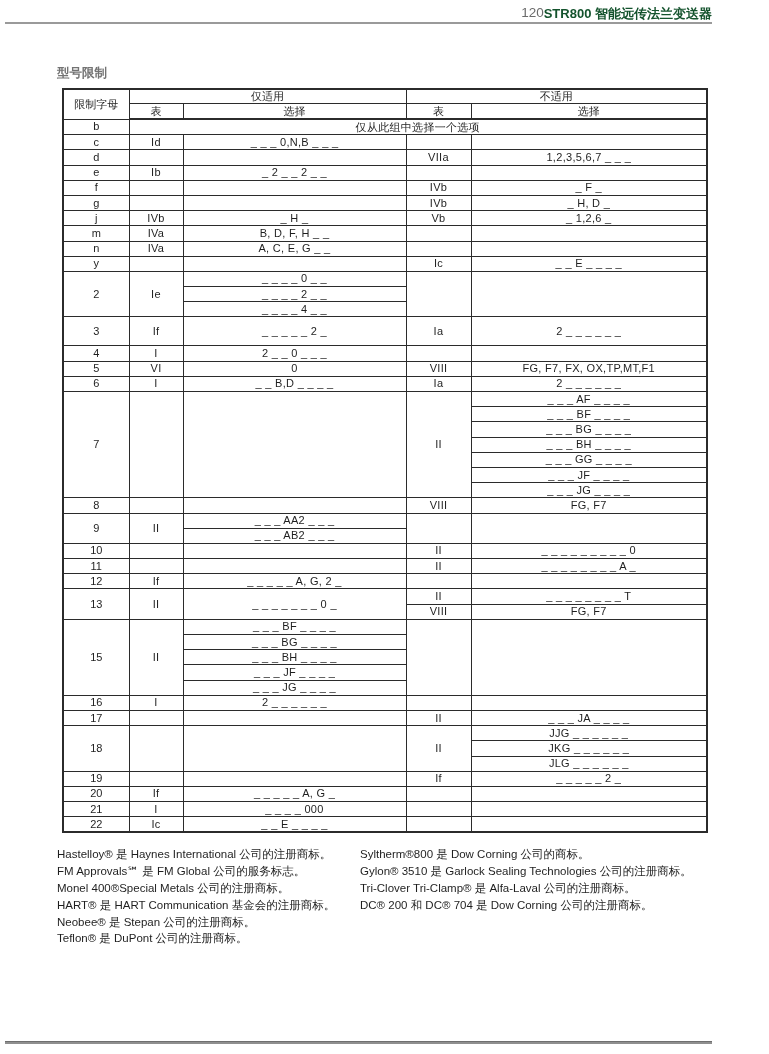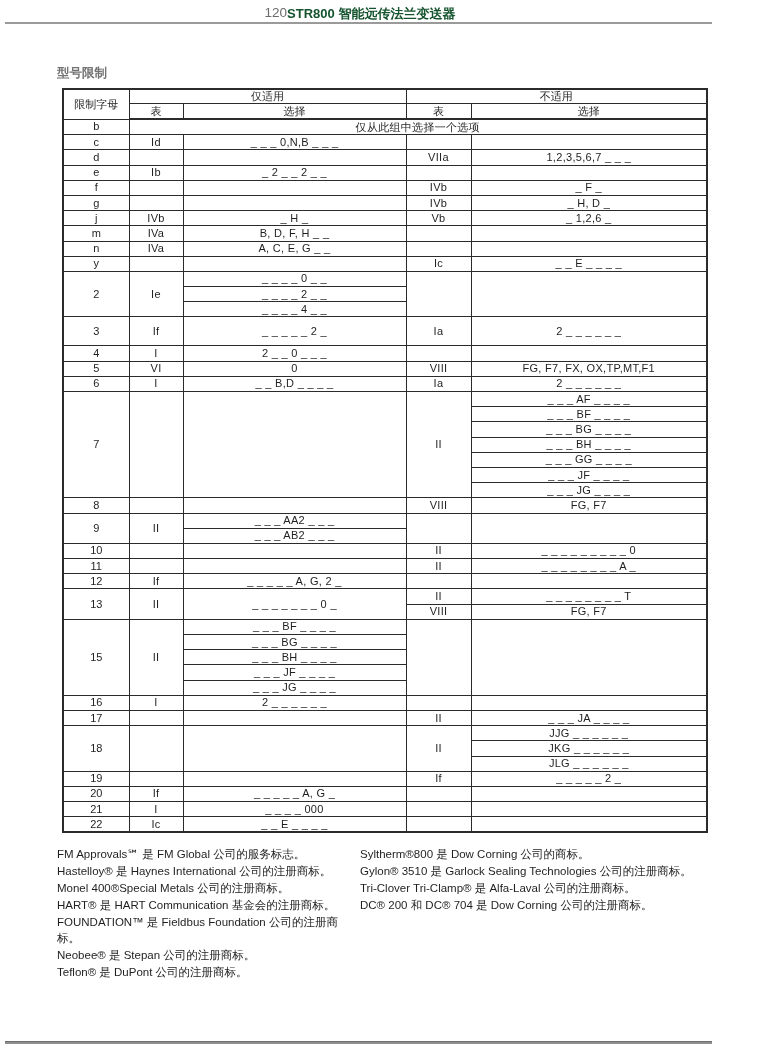--- a/index.html
+++ b/index.html
@@ -6,21 +6,21 @@
   .page{
     position:relative;
     width:769px;height:1054px;
     background:#ffffff;
     font-family:"Liberation Sans","DejaVu Sans",sans-serif;
     color:#1f1f1f;
     overflow:hidden;
   }
   
   .page-header{
-    display:flex;justify-content:center;align-items:flex-start;
+    display:flex;justify-content:flex-end;align-items:flex-start;
     padding:5px 57px 0 8px;
   }
   .page-number{font-size:13.5px;color:#6b6b6b;}
   .doc-title{font-size:13px;color:#14532d;font-weight:bold;}
   .top-rule{
     position:absolute;top:22px;left:5px;width:707px;height:2px;
     background:#9a9a9a;
   }
   
   .section-title{
@@ -352,25 +352,24 @@
           <td>Ic</td>
           <td>_ _ E _ _ _ _</td>
           <td></td>
           <td></td>
         </tr>
       </tbody>
   </table>
 
   <div class="footnotes">
     <div class="foot-col left">
+        <div>Hastelloy® 是 Haynes International 公司的注册商标。</div>
         <div>FM Approvals℠ 是 FM Global 公司的服务标志。</div>
-        <div>Hastelloy® 是 Haynes International 公司的注册商标。</div>
         <div>Monel 400®Special Metals 公司的注册商标。</div>
         <div>HART® 是 HART Communication 基金会的注册商标。</div>
-        <div>FOUNDATION™ 是 Fieldbus Foundation 公司的注册商标。</div>
         <div>Neobee® 是 Stepan 公司的注册商标。</div>
         <div>Teflon® 是 DuPont 公司的注册商标。</div>
       </div>
     <div class="foot-col right">
         <div>Syltherm®800 是 Dow Corning 公司的商标。</div>
         <div>Gylon® 3510 是 Garlock Sealing Technologies 公司的注册商标。</div>
         <div>Tri-Clover Tri-Clamp® 是 Alfa-Laval 公司的注册商标。</div>
         <div>DC® 200 和 DC® 704 是 Dow Corning 公司的注册商标。</div>
       </div>
   </div>

